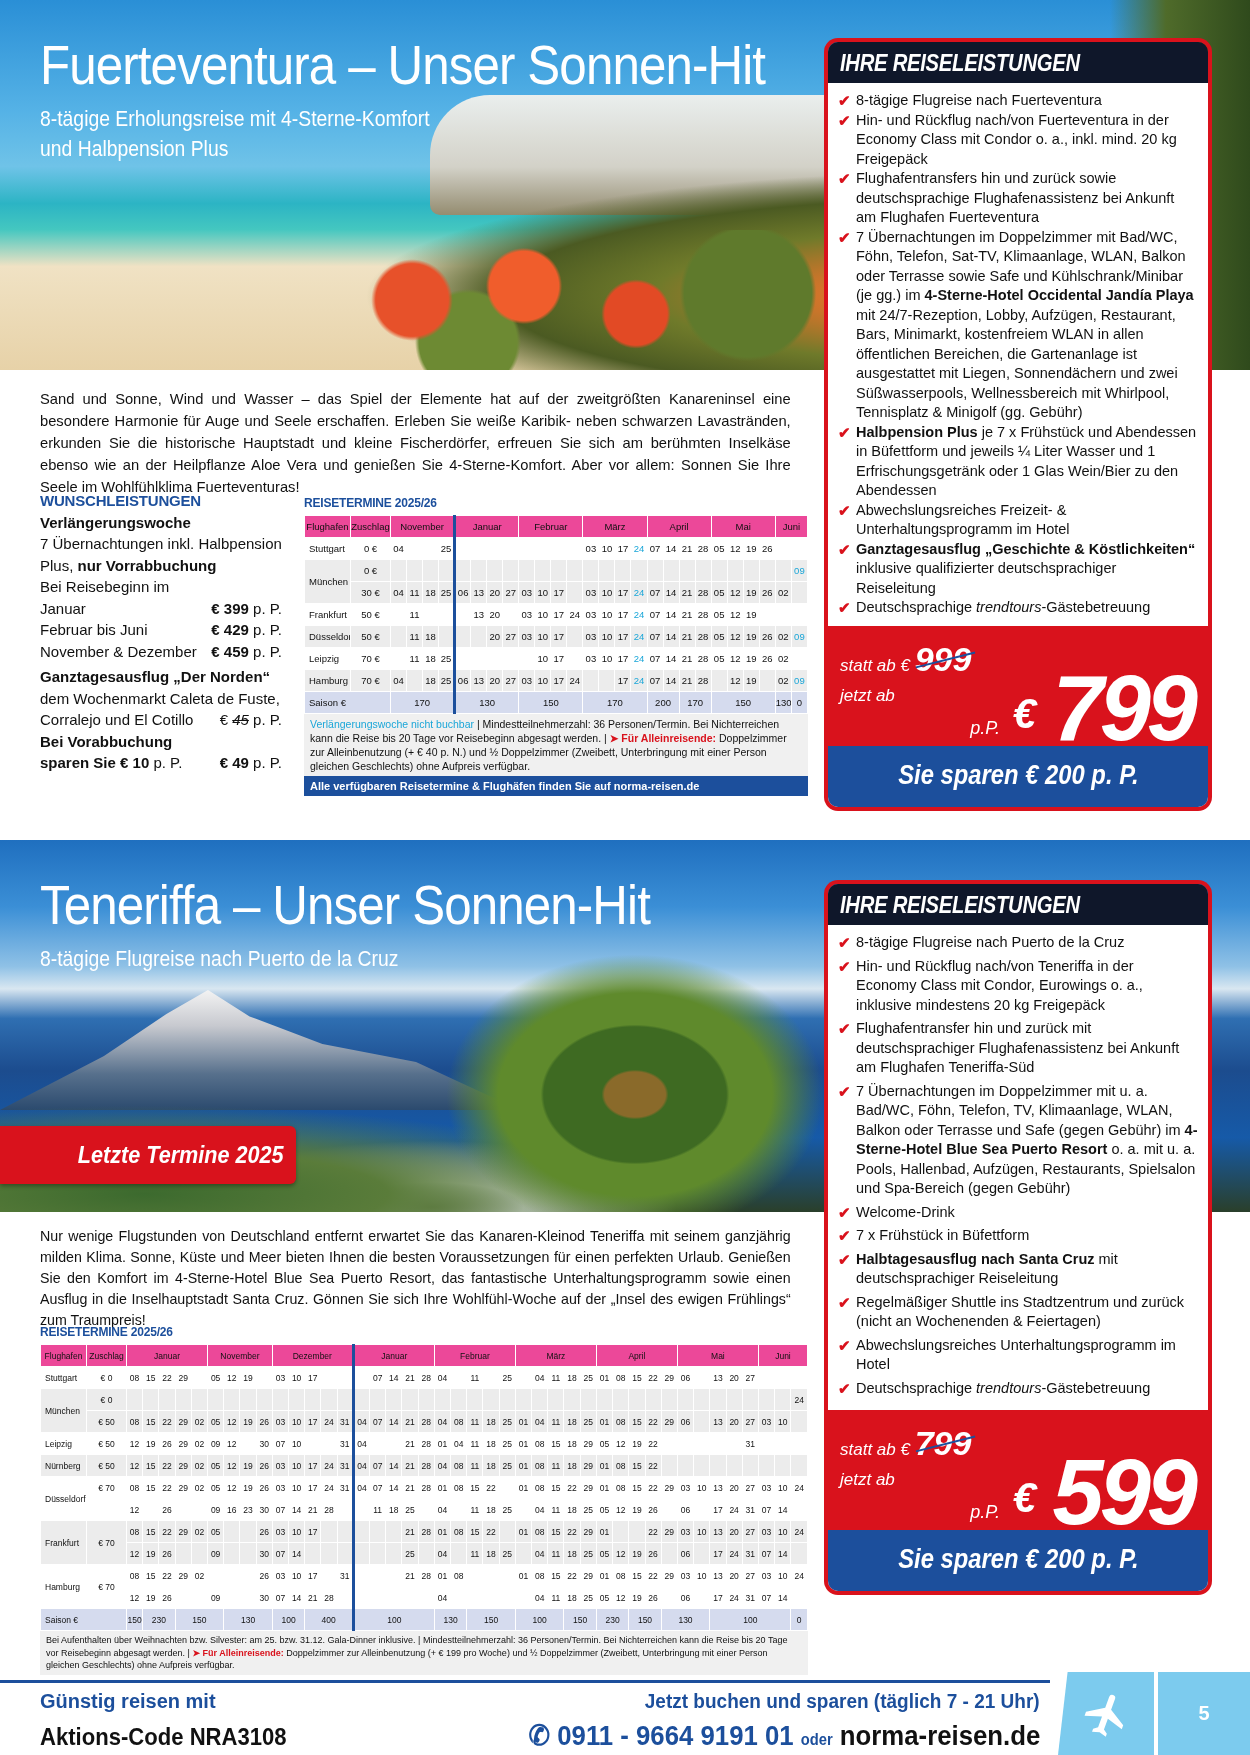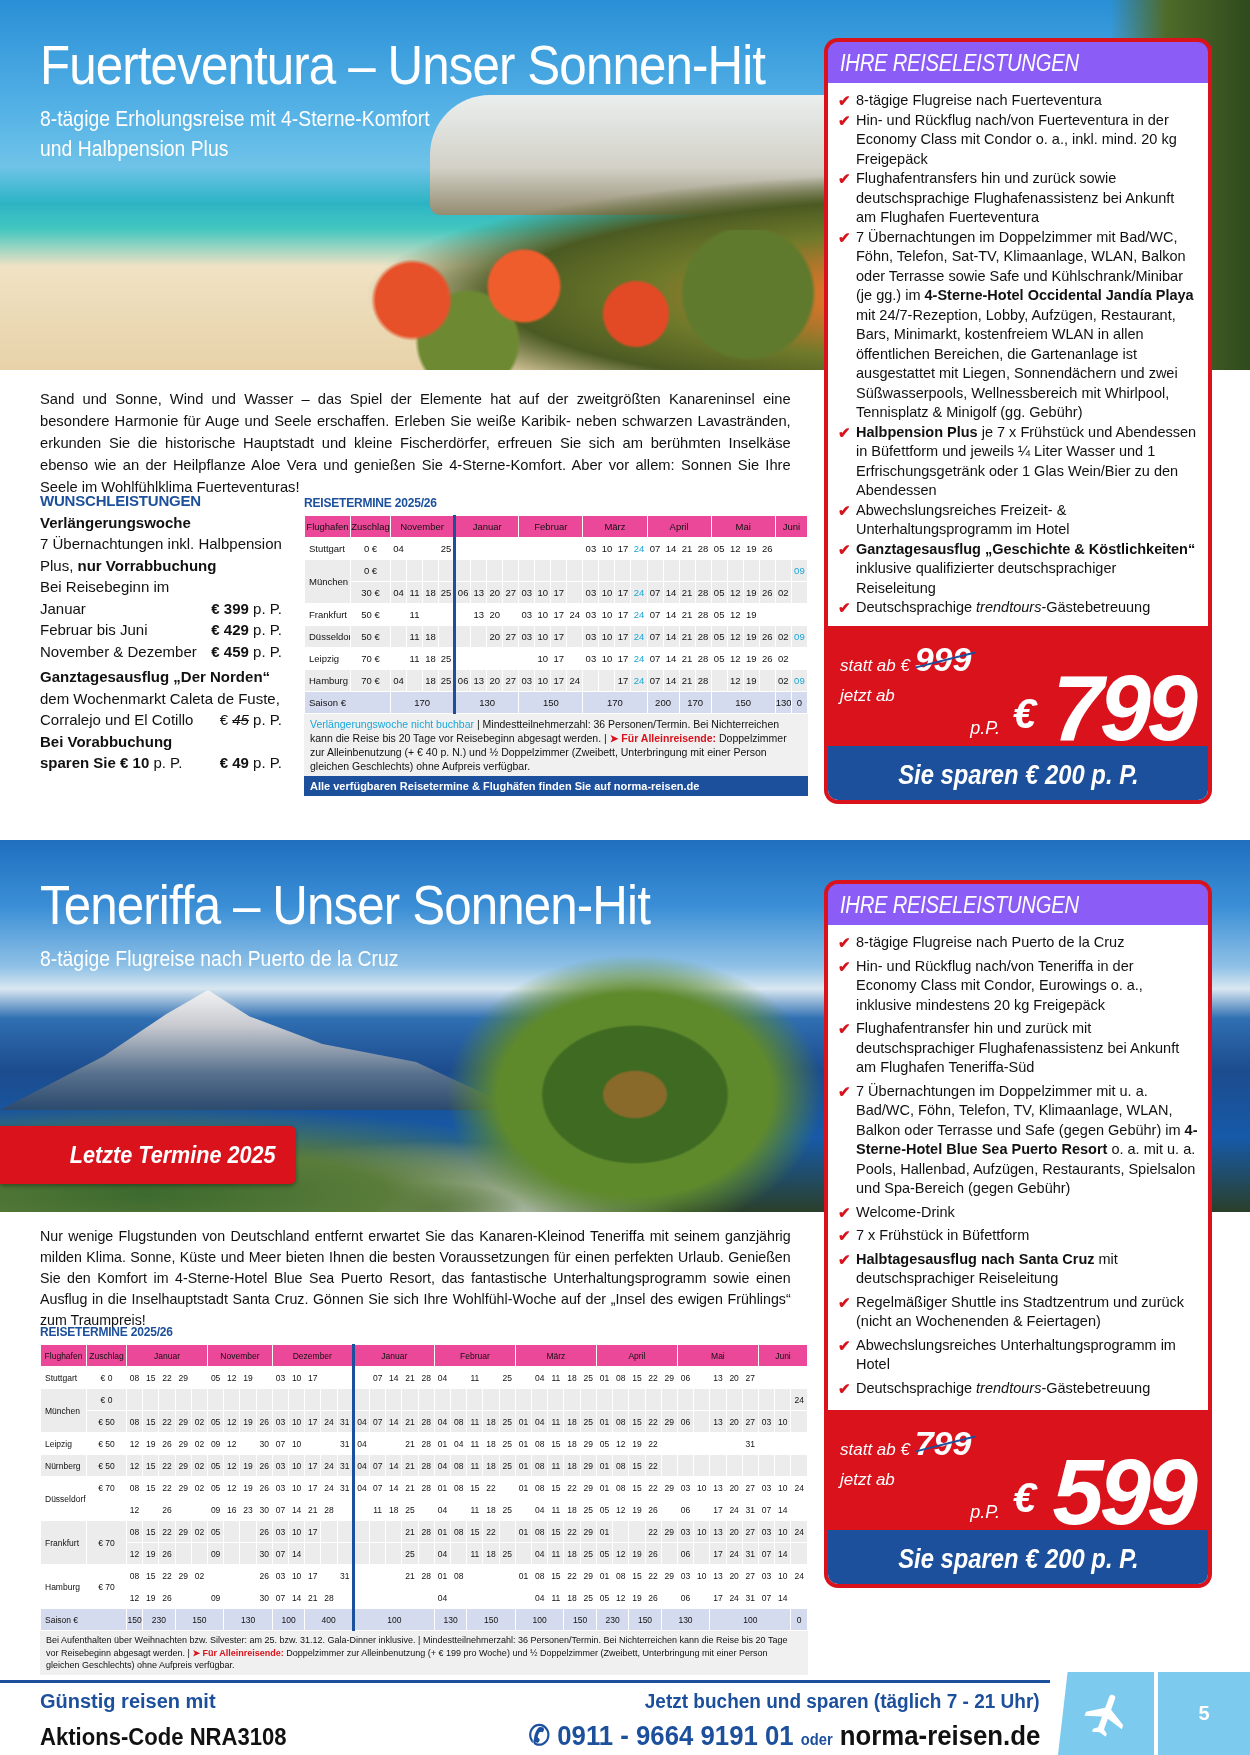--- a/index.html
+++ b/index.html
@@ -9,21 +9,21 @@
 .hero1 .town{position:absolute;left:430px;top:95px;width:520px;height:120px;background:linear-gradient(180deg,#f2f2ee,#d8d2c6 60%,#9a8a6c);border-radius:60px 40px 10px 10px;opacity:.95}
 .hero1 .cliff{position:absolute;left:360px;top:170px;width:900px;height:210px;background:radial-gradient(ellipse at 70% 60%,#c14a1e 0%,#d9742a 18%,#6f7a2a 38%,#4b5a22 55%,transparent 70%)}
 .hero1 .flowers{position:absolute;left:300px;top:230px;width:560px;height:140px;background:radial-gradient(circle at 20% 50%,#e7512a 0 8%,transparent 9%),radial-gradient(circle at 40% 40%,#f05d2c 0 10%,transparent 11%),radial-gradient(circle at 60% 60%,#e24a25 0 9%,transparent 10%),radial-gradient(circle at 80% 45%,#5f7a2c 0 14%,transparent 15%),radial-gradient(circle at 30% 80%,#6d8a33 0 12%,transparent 13%)}
 .hero1 .palm{position:absolute;right:0;top:0;width:140px;height:370px;background:linear-gradient(90deg,transparent,#4f6b2a 40%,#2f4a1c)}
 .hero2{top:840px;height:372px;background:linear-gradient(180deg,#1f6fbf 0%,#3b8fd6 18%,#8fc1e6 34%,#d9e7f1 40%,#2f6fb2 48%,#1c4c8e 62%,#165aa8 80%,#2a3f2a 100%)}
 .hero2 .mountain{position:absolute;left:0;top:150px;width:520px;height:120px;background:linear-gradient(180deg,#f3f3f3 0%,#c7c9cf 30%,#57708c 70%,#2b4a6e 100%);clip-path:polygon(0 100%,20% 55%,32% 20%,40% 0,48% 22%,62% 45%,80% 60%,100% 100%)}
 .hero2 .coast{position:absolute;left:0;top:250px;width:720px;height:130px;background:radial-gradient(ellipse at 20% 80%,#3c6a2e 0,#5a7c3a 30%,transparent 60%),radial-gradient(ellipse at 60% 90%,#6a7a5a 0,#d5d8dc 15%,transparent 40%)}
 .hero2 .palmtree{position:absolute;left:420px;top:95px;width:430px;height:290px;background:radial-gradient(ellipse at 50% 55%,#8a6a2a 0 10%,#3e6a22 11% 30%,#5f8a2c 31% 45%,transparent 62%)}
 .hero-title{position:absolute;left:40px;color:#fff;font-family:"Liberation Sans",sans-serif;font-weight:400;font-size:56px;letter-spacing:-1px;transform:scaleX(.88);transform-origin:left;white-space:nowrap}
 .hero-sub{position:absolute;left:40px;color:#fff;font-size:22px;line-height:29px;transform:scaleX(.88);transform-origin:left;white-space:nowrap}
-.badge-last{position:absolute;left:0;top:1126px;width:296px;height:58px;background:#d9121c;color:#fff;font-style:italic;font-weight:700;font-size:24px;display:flex;align-items:center;justify-content:flex-end;padding-right:20px;border-radius:0 6px 6px 0;box-shadow:0 2px 4px rgba(0,0,0,.35)}
+.badge-last{position:absolute;left:0;top:1126px;width:296px;height:58px;background:#d9121c;color:#fff;font-style:italic;font-weight:700;font-size:24px;display:flex;align-items:center;justify-content:flex-end;padding-right:12px;border-radius:0 6px 6px 0;box-shadow:0 2px 4px rgba(0,0,0,.35)}
 .badge-last span{display:inline-block;transform:scaleX(.9);transform-origin:right}
 .intro{position:absolute;left:40px;width:766px;font-size:15px;line-height:22px;text-align:justify;transform:scaleX(.98);transform-origin:left}
 .lbl-blue{color:#1c4f9c;font-weight:700;font-size:15px;letter-spacing:-.2px}
 .wish{position:absolute;left:40px;top:490px;width:242px;font-size:15px;line-height:21.5px}
 .wish .row{display:flex;justify-content:space-between}
 .wish b{font-weight:700}
 .strike{text-decoration:line-through;font-style:italic}
 .tbl-wrap{position:absolute}
 table.rt{border-collapse:collapse;font-size:9.5px;table-layout:fixed}
 table.rt td,table.rt th{border:1px solid #fff;padding:0;text-align:center;height:22px;white-space:nowrap;overflow:hidden}
@@ -33,35 +33,35 @@
 table.rt tr.wht td{background:#fff}
 table.rt td.cy{color:#1aa6d8}
 table.rt td.sep{border-left:3px solid #1c4f9c}
 table.rt th.sep{border-left:3px solid #1c4f9c}
 table.rt tr.saison td{background:#d5dbee}
 .note{font-size:10.5px;line-height:14px;background:#f0f0f0;padding:3px 6px}
 .note .cy{color:#1aa6d8}
 .note .red{color:#d9121c;font-weight:700}
 .bluebar{background:#1c4f9c;color:#fff;font-weight:700;font-size:11px;padding:4px 6px}
 .svc{position:absolute;left:828px;width:380px;border-radius:10px;overflow:hidden;box-shadow:0 0 0 4px #d9121c}
-.svc-head{background:#8b5cf6;color:#fff;font-style:italic;font-weight:400;font-size:23px;padding:8px 12px 6px;letter-spacing:-.3px}
+.svc-head{background:#0f172a;color:#fff;font-style:italic;font-weight:700;font-size:23px;padding:8px 12px 6px;letter-spacing:-.3px}
 .svc-head span{display:inline-block;transform:scaleX(.88);transform-origin:left}
 .svc-body{background:#fff;padding:8px 10px 8px 10px}
 .svc-item{display:flex;font-size:14.5px;line-height:19.5px}
 .svc-item .chk{color:#d9121c;width:18px;flex:none;font-weight:700;font-size:15px}
 .svc-item .txt{flex:1}
 .price{background:#d9121c;color:#fff;position:relative;height:120px}
 .price .statt{position:absolute;left:12px;top:14px;font-style:italic;font-size:17px}
 .price .old{font-weight:700;font-size:34px;font-style:italic;position:relative}
 .price .old:after{content:"";position:absolute;left:0;right:-4px;top:50%;border-top:2px solid #1c4f9c;transform:rotate(-14deg)}
 .price .jetzt{position:absolute;left:12px;top:60px;font-style:italic;font-size:17px}
 .price .pp{position:absolute;right:208px;top:92px;font-style:italic;font-size:18px}
 .price .eur{position:absolute;right:172px;top:64px;font-weight:700;font-style:italic;font-size:42px}
 .price .big{position:absolute;right:14px;top:36px;font-weight:700;font-style:italic;font-size:92px;letter-spacing:-4px;line-height:1}
-.save{background:#1c4f9c;color:#fff;font-style:italic;font-weight:700;text-align:center;height:54px;line-height:58px;font-size:28px}
+.save{background:#1c4f9c;color:#fff;font-style:italic;font-weight:700;text-align:center;height:61px;line-height:58px;font-size:28px}
 .save span{display:inline-block;transform:scaleX(.85)}
 .footer-line{position:absolute;left:0;top:1680px;width:1050px;border-top:3px solid #1c4f9c}
 .f-left1{position:absolute;left:40px;top:1690px;color:#1c4f9c;font-weight:700;font-size:20px}
 .f-left2{position:absolute;left:40px;top:1723px;color:#111;font-weight:700;font-size:24px;transform:scaleX(.92);transform-origin:left}
 .f-right1{position:absolute;right:210px;top:1690px;color:#1c4f9c;font-weight:700;font-size:20px;transform:scaleX(.95);transform-origin:right}
 .f-right2{position:absolute;right:210px;top:1719px;font-weight:700;font-size:28px;white-space:nowrap;transform:scaleX(.92);transform-origin:right}
 .f-right2 .phone{color:#1c4f9c}
 .f-right2 .oder{color:#1c4f9c;font-size:16px;font-weight:700}
 .f-tab1{position:absolute;left:1058px;top:1672px;width:96px;height:83px;background:#7ccbee;clip-path:polygon(10% 0,100% 0,100% 100%,0 100%)}
 .f-tab2{position:absolute;left:1158px;top:1672px;width:92px;height:83px;background:#7ccbee;color:#fff;font-size:20px;font-weight:700;display:flex;align-items:center;justify-content:center}

